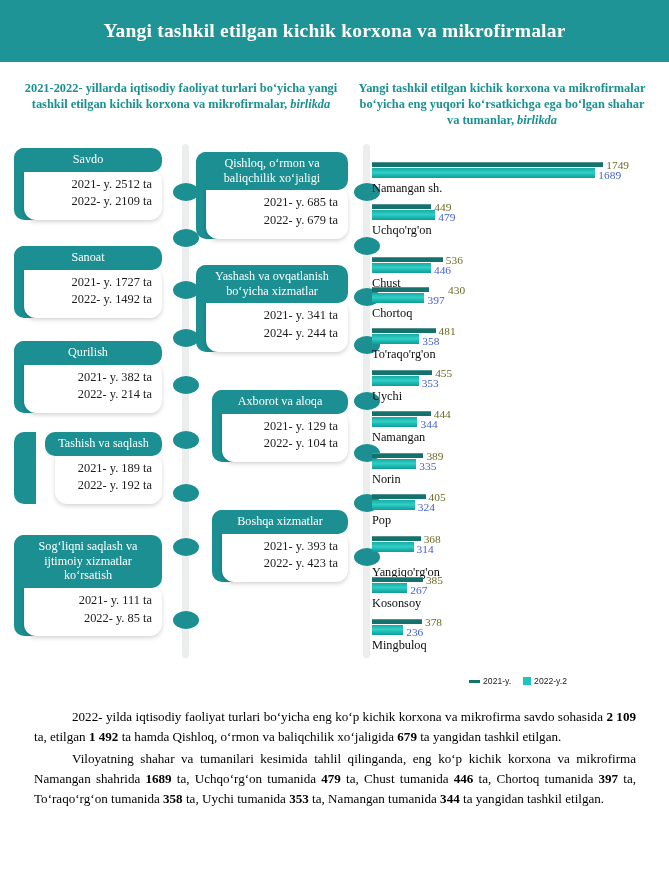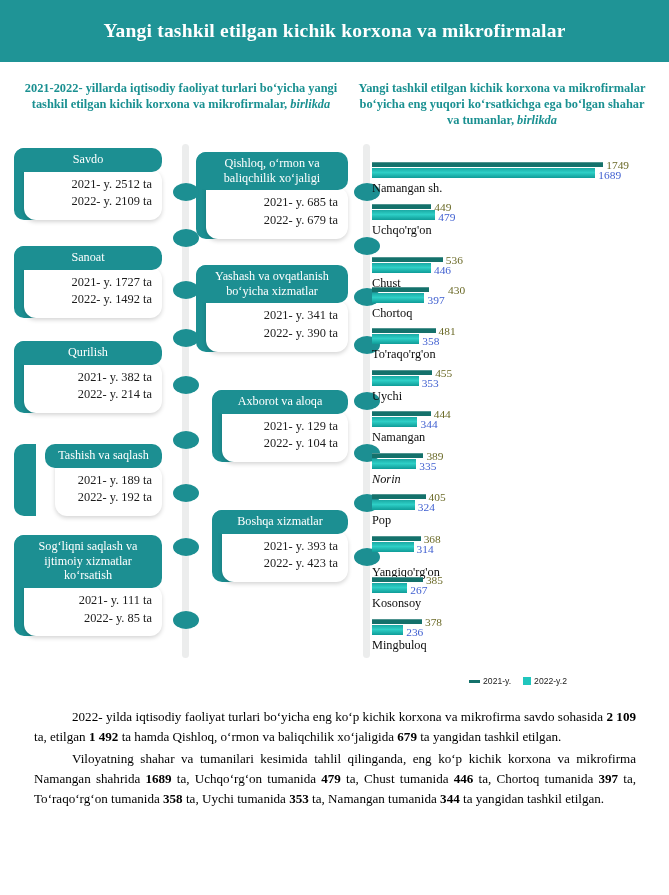--- a/index.html
+++ b/index.html
@@ -144,21 +144,21 @@
         </div>
       </div>
       <div class="card" style="left: 14px; top: 341px; width: 148px;">
         <div class="tab-shadow"></div>
         <div class="head">Qurilish</div>
         <div class="body">
           <div class="row">2021- y. 382 ta</div>
           <div class="row">2022- y. 214 ta</div>
         </div>
       </div>
-      <div class="card" style="left: 14px; top: 444px; width: 148px; padding-left: 31px;">
+      <div class="card" style="left: 14px; top: 432px; width: 148px; padding-left: 31px;">
         <div class="tab-shadow"></div>
         <div class="head">Tashish va saqlash</div>
         <div class="body">
           <div class="row">2021- y. 189 ta</div>
           <div class="row">2022- y. 192 ta</div>
         </div>
       </div>
       <div class="card" style="left: 14px; top: 535px; width: 148px;">
         <div class="tab-shadow"></div>
         <div class="head">Sog‘liqni saqlash va ijtimoiy xizmatlar ko‘rsatish</div>
@@ -175,21 +175,21 @@
         <div class="body">
           <div class="row">2021- y. 685 ta</div>
           <div class="row">2022- y. 679 ta</div>
         </div>
       </div>
       <div class="card" style="left: 196px; top: 265px; width: 152px;">
         <div class="tab-shadow"></div>
         <div class="head">Yashash va ovqatlanish bo‘yicha xizmatlar</div>
         <div class="body">
           <div class="row">2021- y. 341 ta</div>
-          <div class="row">2022- y. 390 ta</div>
+          <div class="row">2024- y. 244 ta</div>
         </div>
       </div>
       <div class="card" style="left: 212px; top: 390px; width: 136px;">
         <div class="tab-shadow"></div>
         <div class="head">Axborot va aloqa</div>
         <div class="body">
           <div class="row">2021- y. 129 ta</div>
           <div class="row">2022- y. 104 ta</div>
         </div>
       </div>
@@ -270,21 +270,21 @@
         <div class="bar2022" style="width: 45.4844px;"></div>
         <div class="vlab v21" style="left: 61.7067px; top: -2px;">444</div>
         <div class="vlab v22" style="left: 48.4844px; top: 8px;">344</div>
         <div class="catlab" style="margin-top: 3px;">Namangan</div>
       </div>
       <div class="grp" style="position: absolute; left: 0px; top: 290.5px; width: 292px; height: 41.5px;">
         <div class="bar2021" style="width: 51.4344px;"></div>
         <div class="bar2022" style="width: 44.2944px;"></div>
         <div class="vlab v21" style="left: 54.4344px; top: -2px;">389</div>
         <div class="vlab v22" style="left: 47.2944px; top: 8px;">335</div>
-        <div class="catlab" style="margin-top: 3px; font-style: italic;">Norin</div>
+        <div class="catlab" style="margin-top: 3px;">Norin</div>
       </div>
       <div class="grp" style="position: absolute; left: 0px; top: 332px; width: 292px; height: 41.5px;">
         <div class="bar2021" style="width: 53.55px;"></div>
         <div class="bar2022" style="width: 42.84px;"></div>
         <div class="vlab v21" style="left: 56.55px; top: -2px;">405</div>
         <div class="vlab v22" style="left: 45.84px; top: 8px;">324</div>
         <div class="catlab" style="margin-top: 3px;">Pop</div>
       </div>
       <div class="grp" style="position: absolute; left: 0px; top: 373.5px; width: 292px; height: 41.5px;">
         <div class="bar2021" style="width: 48.6578px;"></div>

